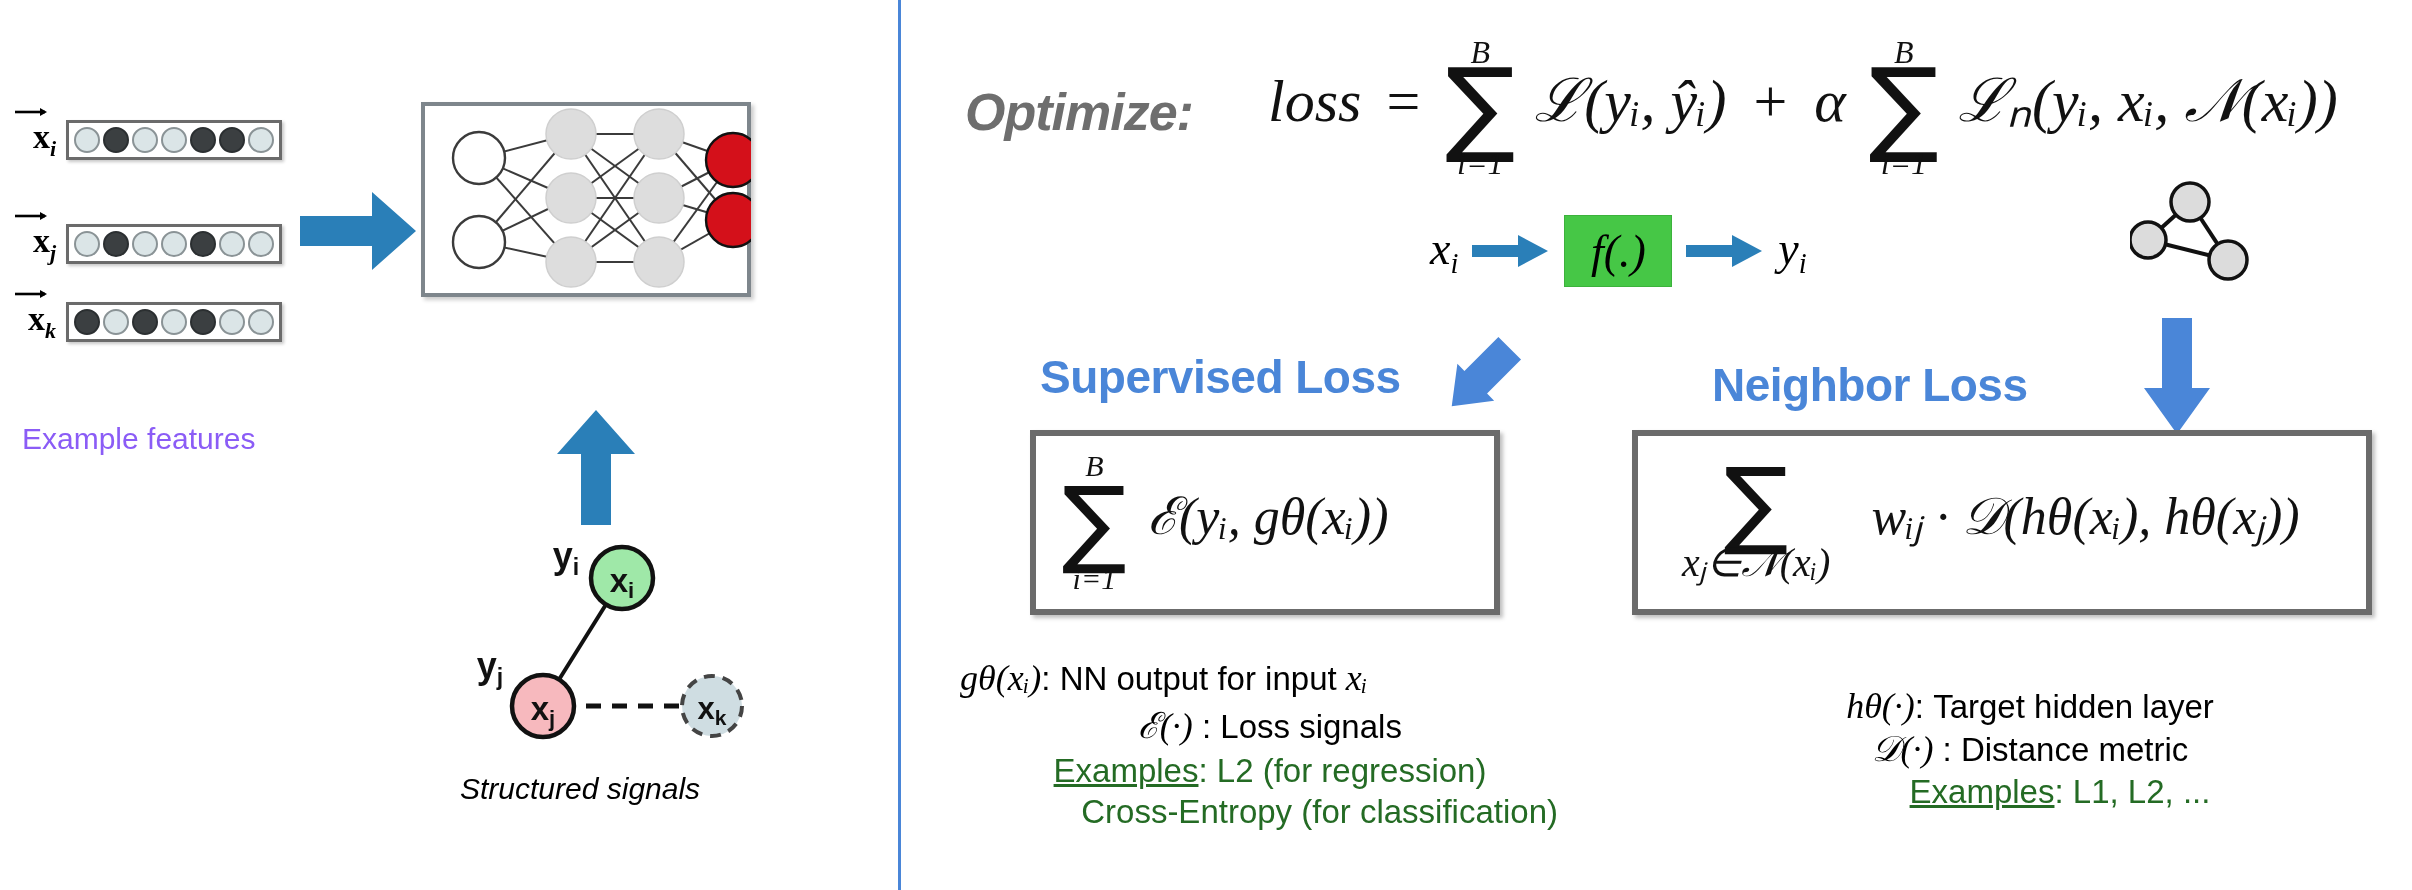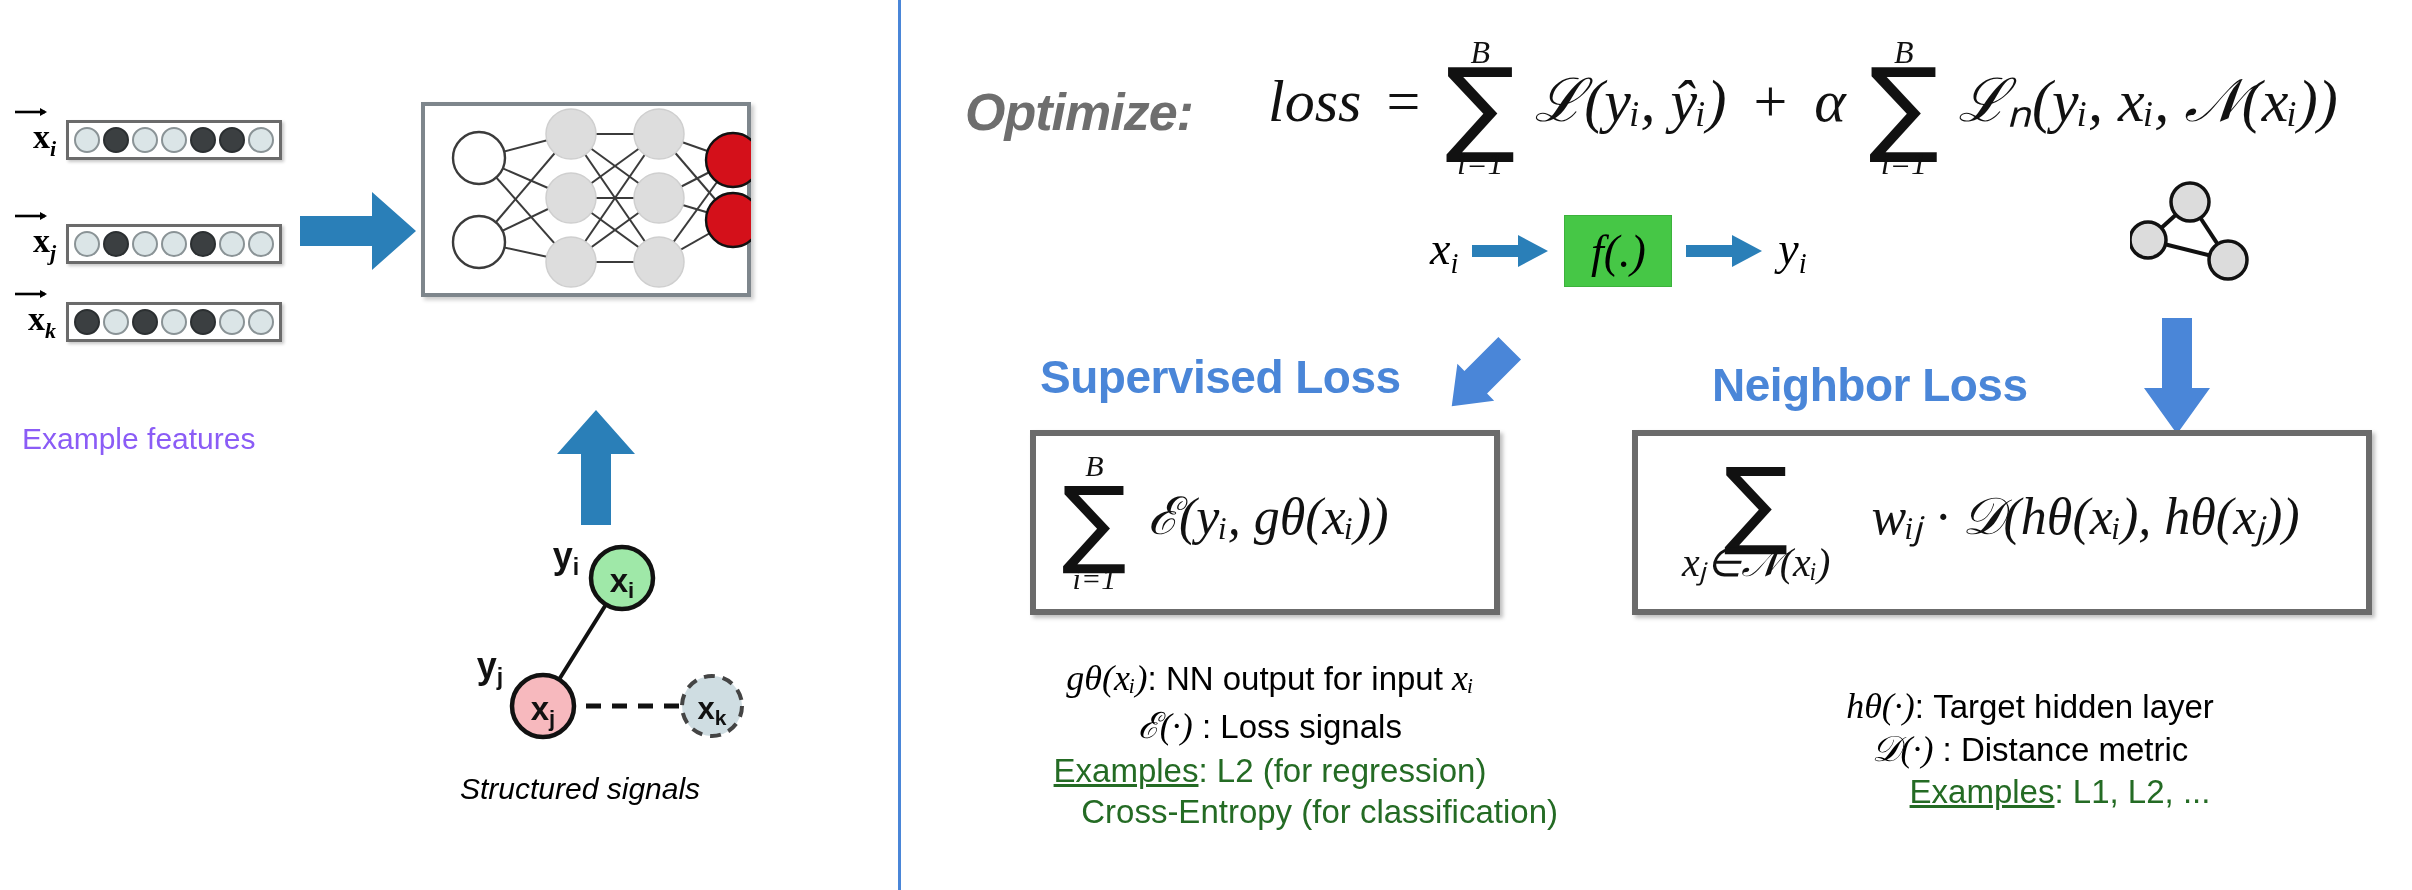--- a/index.html
+++ b/index.html
@@ -127,21 +127,21 @@
 
   
   .legend { position:absolute; text-align:center; }
   .legend .line { white-space:nowrap; margin:1px 0; font-size:33px; color:#000; }
   .legend .line .sym { font-family:"Liberation Serif", serif; font-style:italic; font-size:36px; }
   .legend .ex { color:#246b24; font-size:33px; white-space:nowrap; margin:3px 0; }
   .legend .ex u { text-decoration:underline; }
 
   #sup-legend { left:960px; top:648px; width:620px; }
   #nbr-legend { left:1700px; top:684px; width:660px; }
-  #sup-legend .l1 { text-align:center;margin-top:9px; }
+  #sup-legend .l1 { text-align:left;margin-top:9px; }
   #sup-legend .l3 { text-align:center; }
   #sup-legend .l4 { text-align:right; padding-right:22px; }
   #nbr-legend .l3 { text-align:center; padding-left:60px; }
 </style>
 </head>
 <body>
 
 <div class="abs" id="divider"></div>
 
 <div class="abs vec-row" style="left:12px; top:118px;">

